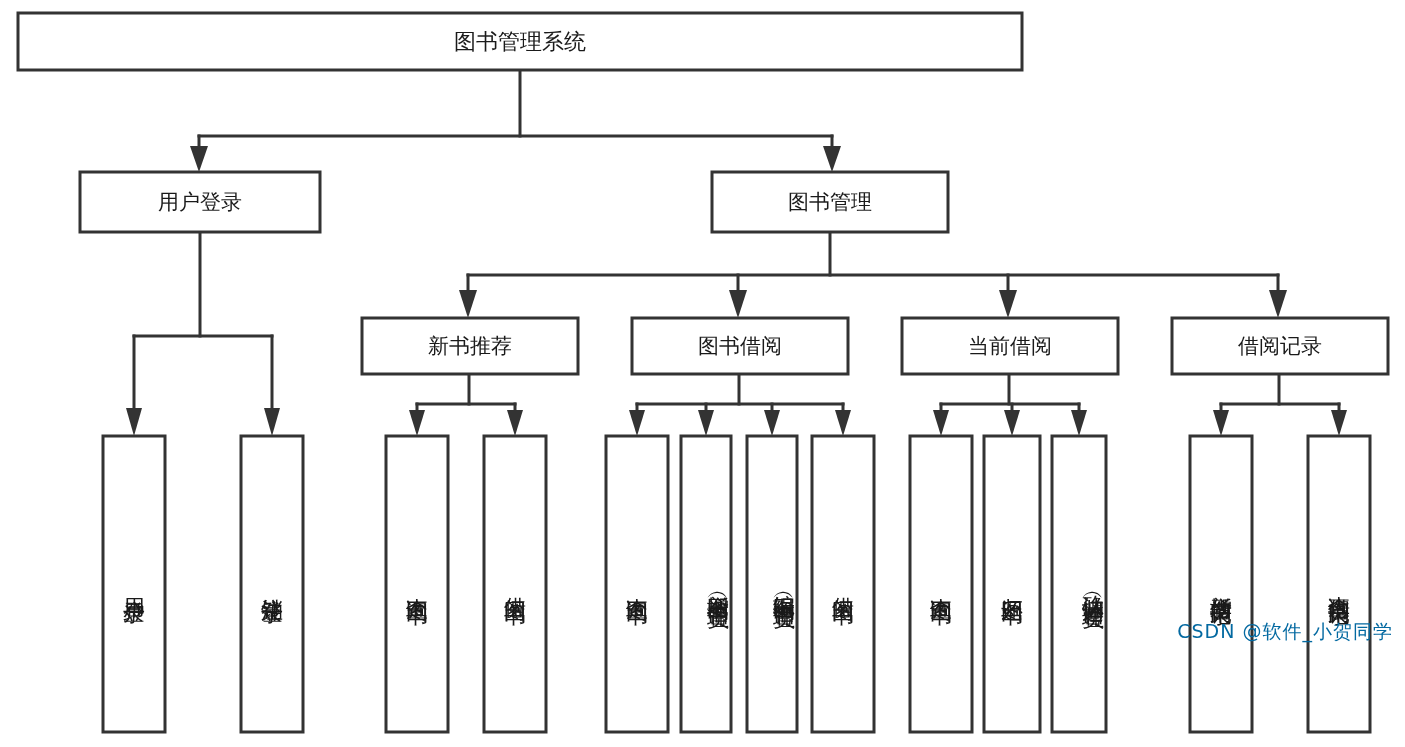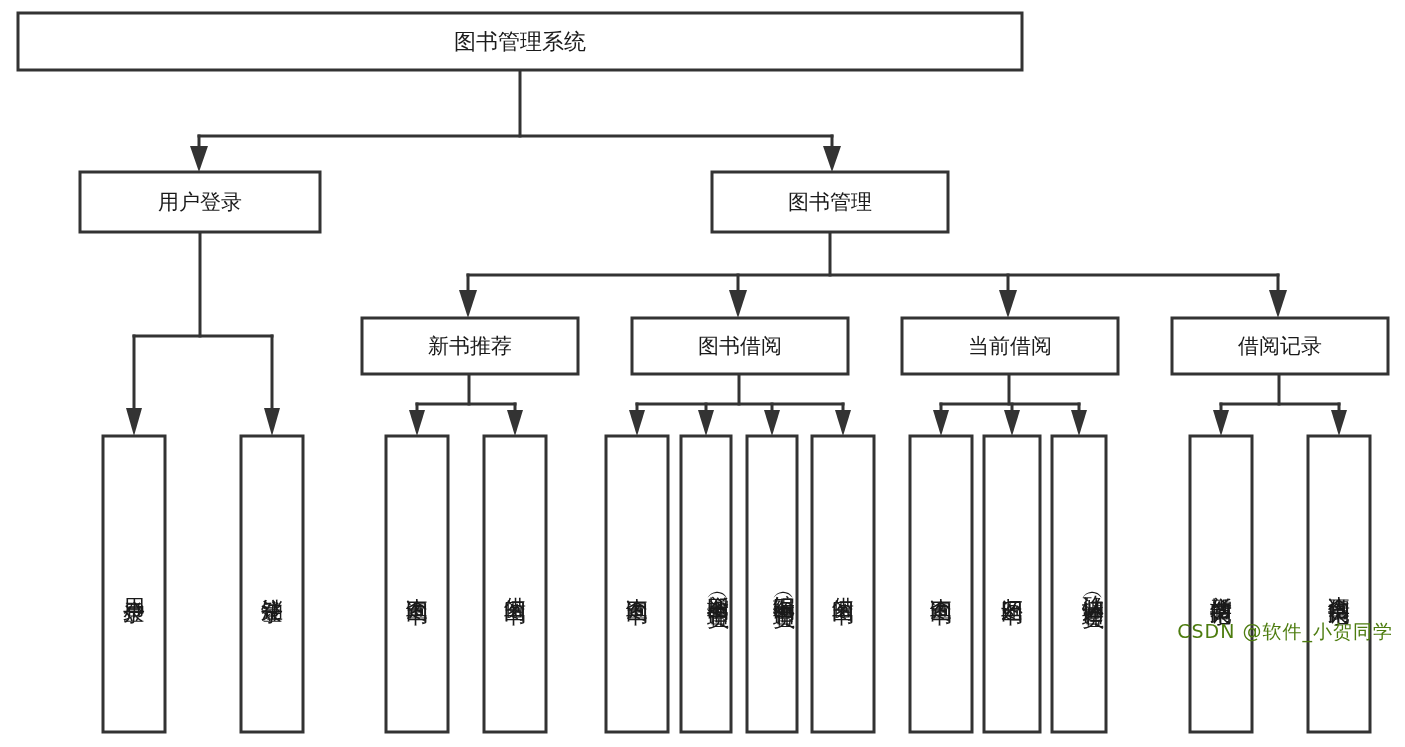--- a/index.html
+++ b/index.html
@@ -68,21 +68,21 @@
     text-align: center;
     white-space: nowrap;
     pointer-events: none;
   }
   .watermark {
     position: absolute;
     right: 12px;
     bottom: 8px;
     font-family: "DejaVu Sans", "Liberation Sans", sans-serif;
     font-size: 19px;
-    color: #4d7c0f;
+    color: #0369a1;
     letter-spacing: 1px;
     white-space: nowrap;
   }
 </style>
 </head>
 <body>
 
 <div id="diagram-root">
 
   <svg id="tree-svg" viewBox="0 0 1405 747">

